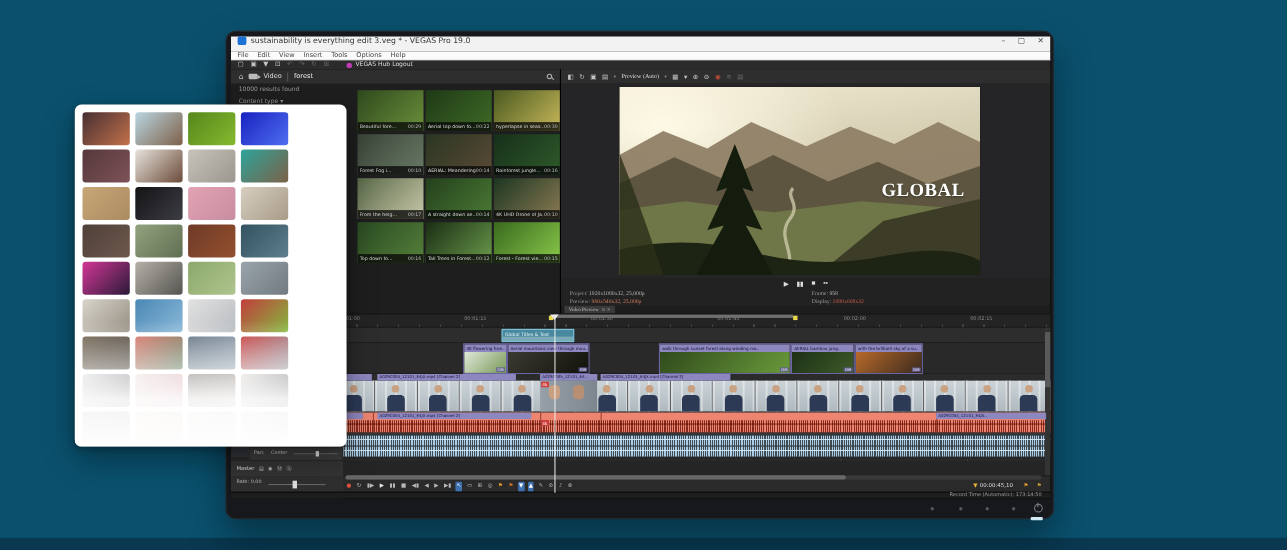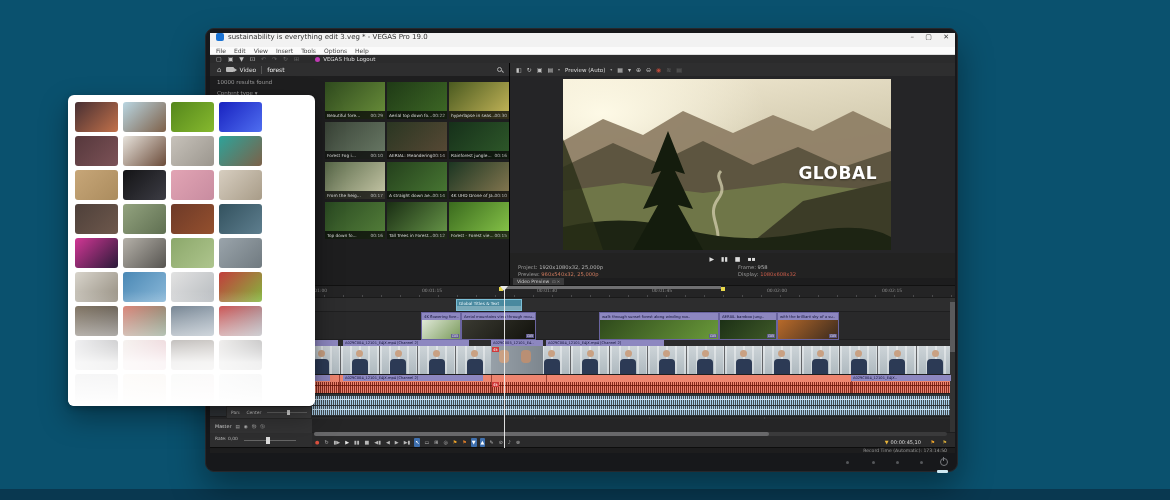--- a/index.html
+++ b/index.html
@@ -50,21 +50,21 @@
   .sicon::after{content:'';position:absolute;width:3px;height:1px;background:#aaa;right:-3px;bottom:-1px;transform:rotate(45deg);}
   .results{position:absolute;left:7px;top:16px;font-size:5.5px;color:#999;}
   .filter{position:absolute;left:7px;top:27px;font-size:5.5px;color:#999;}
   .hthumb{position:absolute;width:60px;height:37px;overflow:hidden;background:#333;}
   .hcap{position:absolute;left:0;right:0;bottom:0;height:8px;background:rgba(8,8,8,.78);
         display:flex;align-items:center;justify-content:space-between;padding:0 2px;}
   .hcap .nm{font-size:4.3px;color:#ddd;white-space:nowrap;overflow:hidden;max-width:44px;}
   .hcap .du{font-size:4.3px;color:#bbb;}
 
   
-  .preview{position:absolute;left:300px;top:30px;width:445px;height:222px;background:#222;}
+  .preview{position:absolute;left:300px;top:30px;width:445px;height:222px;background:#222;font-family:Liberation Serif, serif;}
   .ptoolbar{position:absolute;left:0;top:0;width:100%;height:13px;background:#2e2e2f;
             display:flex;align-items:center;gap:5px;padding:0 6px;}
   .picon{font-size:6px;color:#c4c4c4;}
   .picon.dim{color:#666;}
   .pmode{font-size:5.5px;color:#ddd;}
   .pcaret{font-size:4px;color:#999;}
   .stage{position:absolute;left:0;top:13px;width:100%;height:177px;background:#252527;}
   .videobox{position:absolute;left:53px;top:3px;width:328px;height:171px;background:#000;overflow:hidden;}
   .ovl{position:absolute;right:14px;top:84px;text-align:right;color:#fff;font-weight:bold;
        font-size:17px;line-height:20px;letter-spacing:0.5px;text-shadow:0 1px 2px rgba(0,0,0,.45);}

